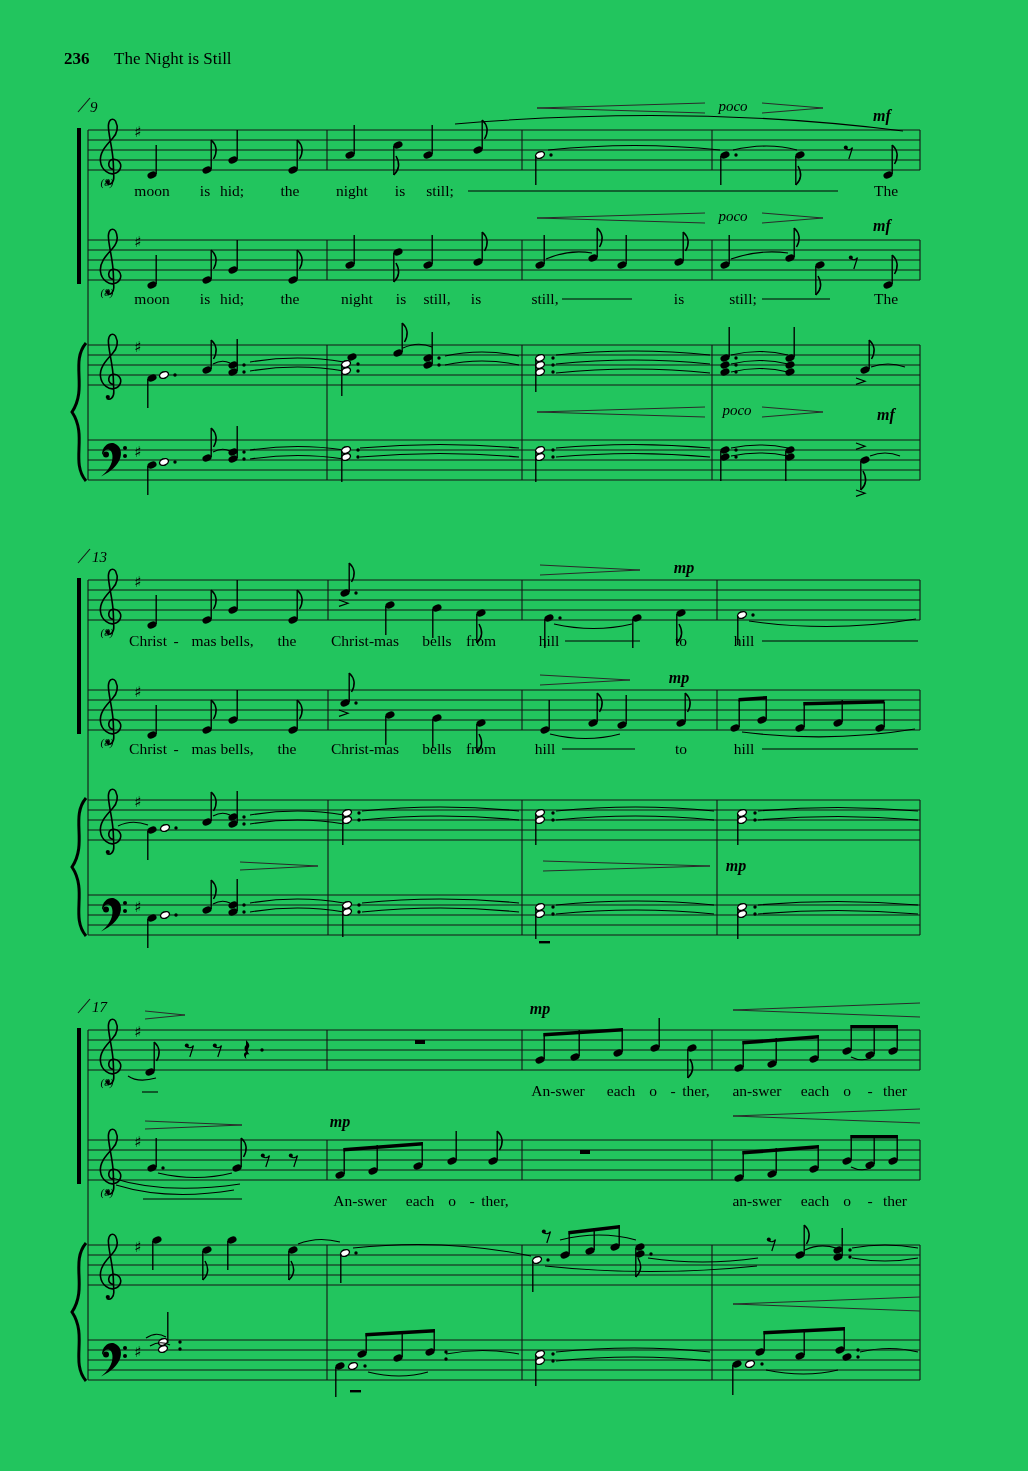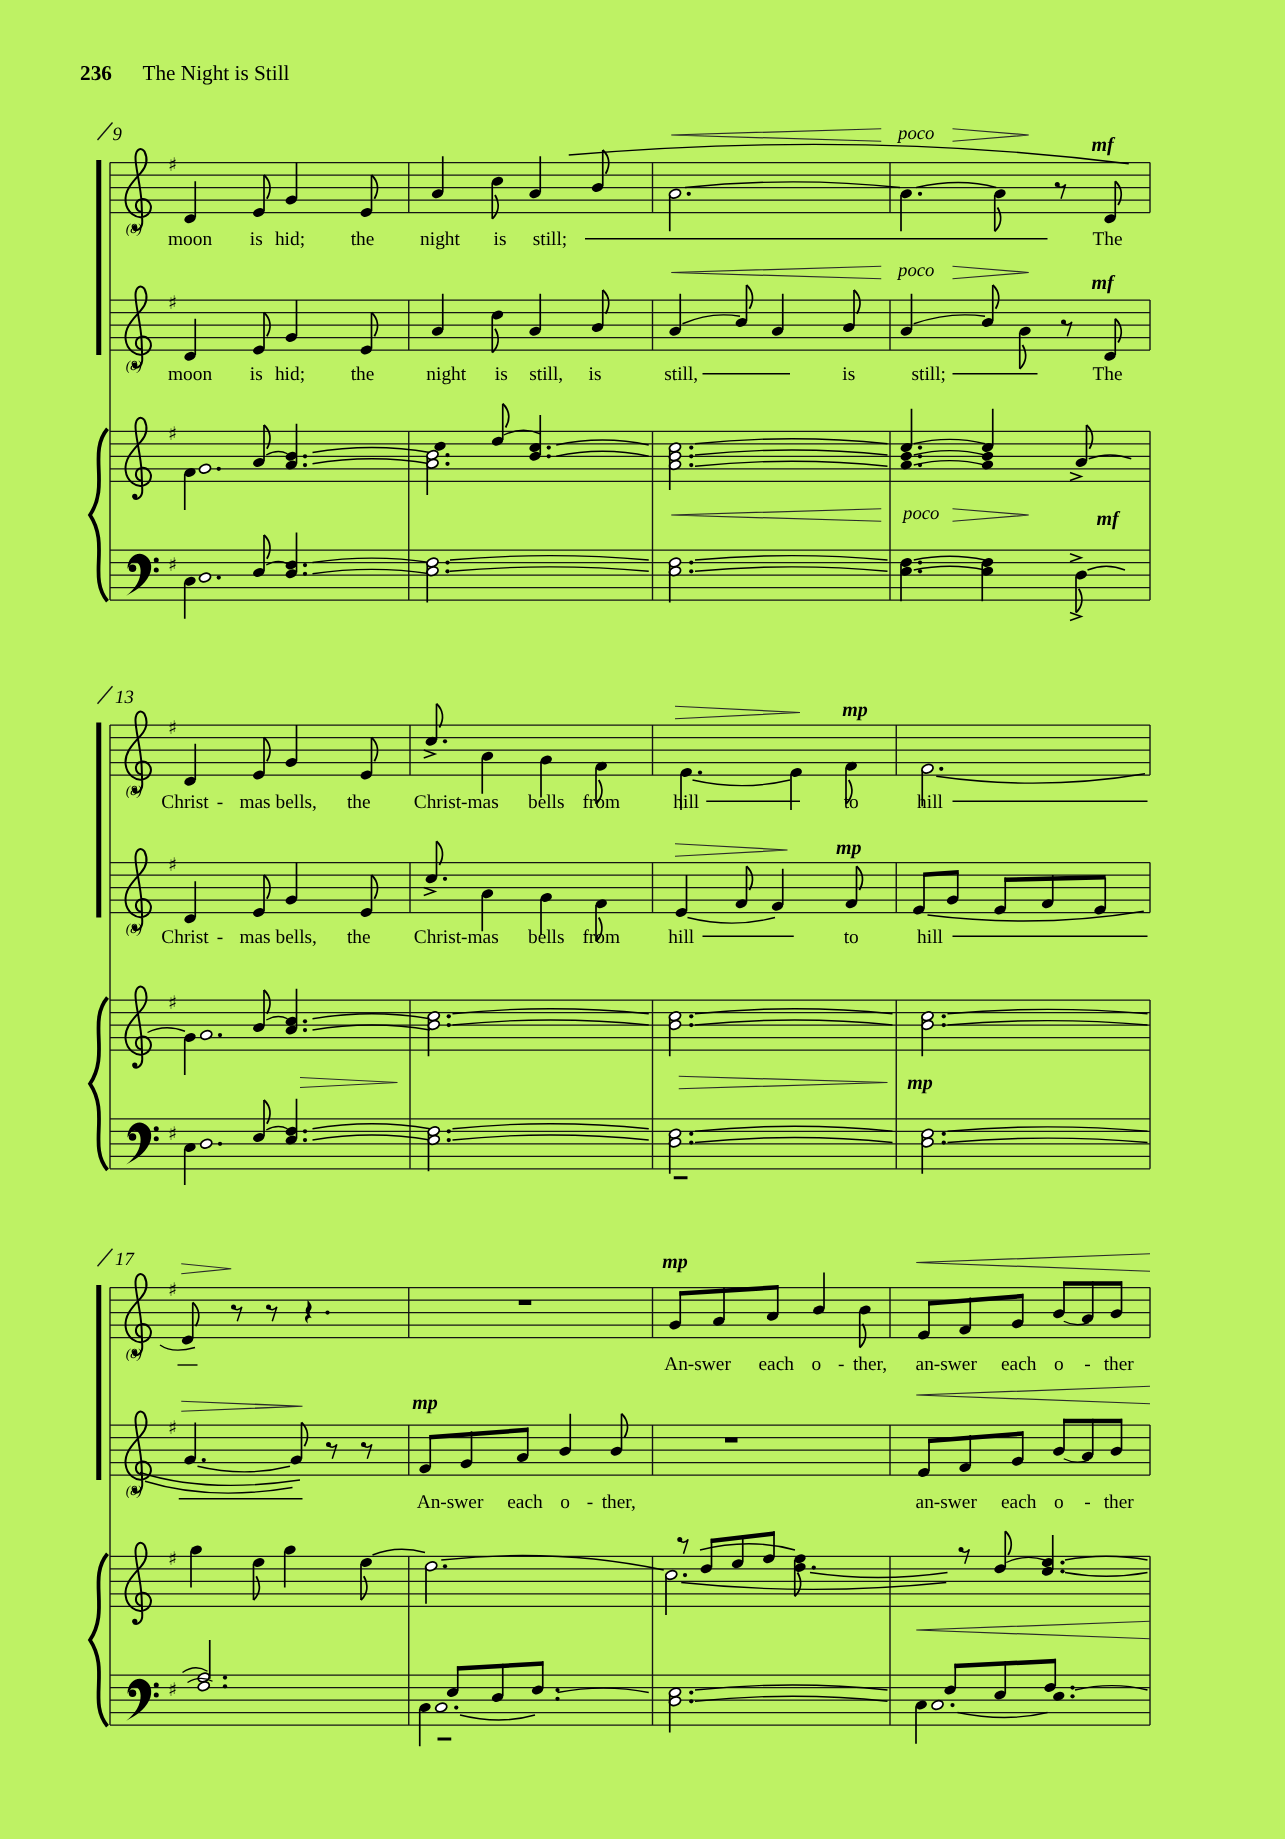--- a/index.html
+++ b/index.html
@@ -1,16 +1,16 @@
 <!DOCTYPE html>
 <html><head>
 <meta charset="utf-8">
 <style>
   html,body{margin:0;padding:0;background:#e8e8e8}
-  .page{position:relative;width:1028px;height:1471px;margin:0 auto;background:#bef264;
+  .page{position:relative;width:1028px;height:1471px;margin:0 auto;background:#22c55e;
         font-family:"Liberation Serif",serif;overflow:hidden}
   svg{position:absolute;left:0;top:0}
   .sl{stroke:#141414;stroke-width:1;fill:none}
   .bl{stroke:#141414;stroke-width:1.1;fill:none}
   .sw{stroke:#000;stroke-width:1.35;fill:none}
   .tie{fill:none;stroke:#000;stroke-width:1.1}
   .hp{fill:none;stroke:#2a2a2a;stroke-width:1}
   .ext{stroke:#000;stroke-width:1.1}
   .bm{fill:#000;stroke:none}
   text{fill:#000}

